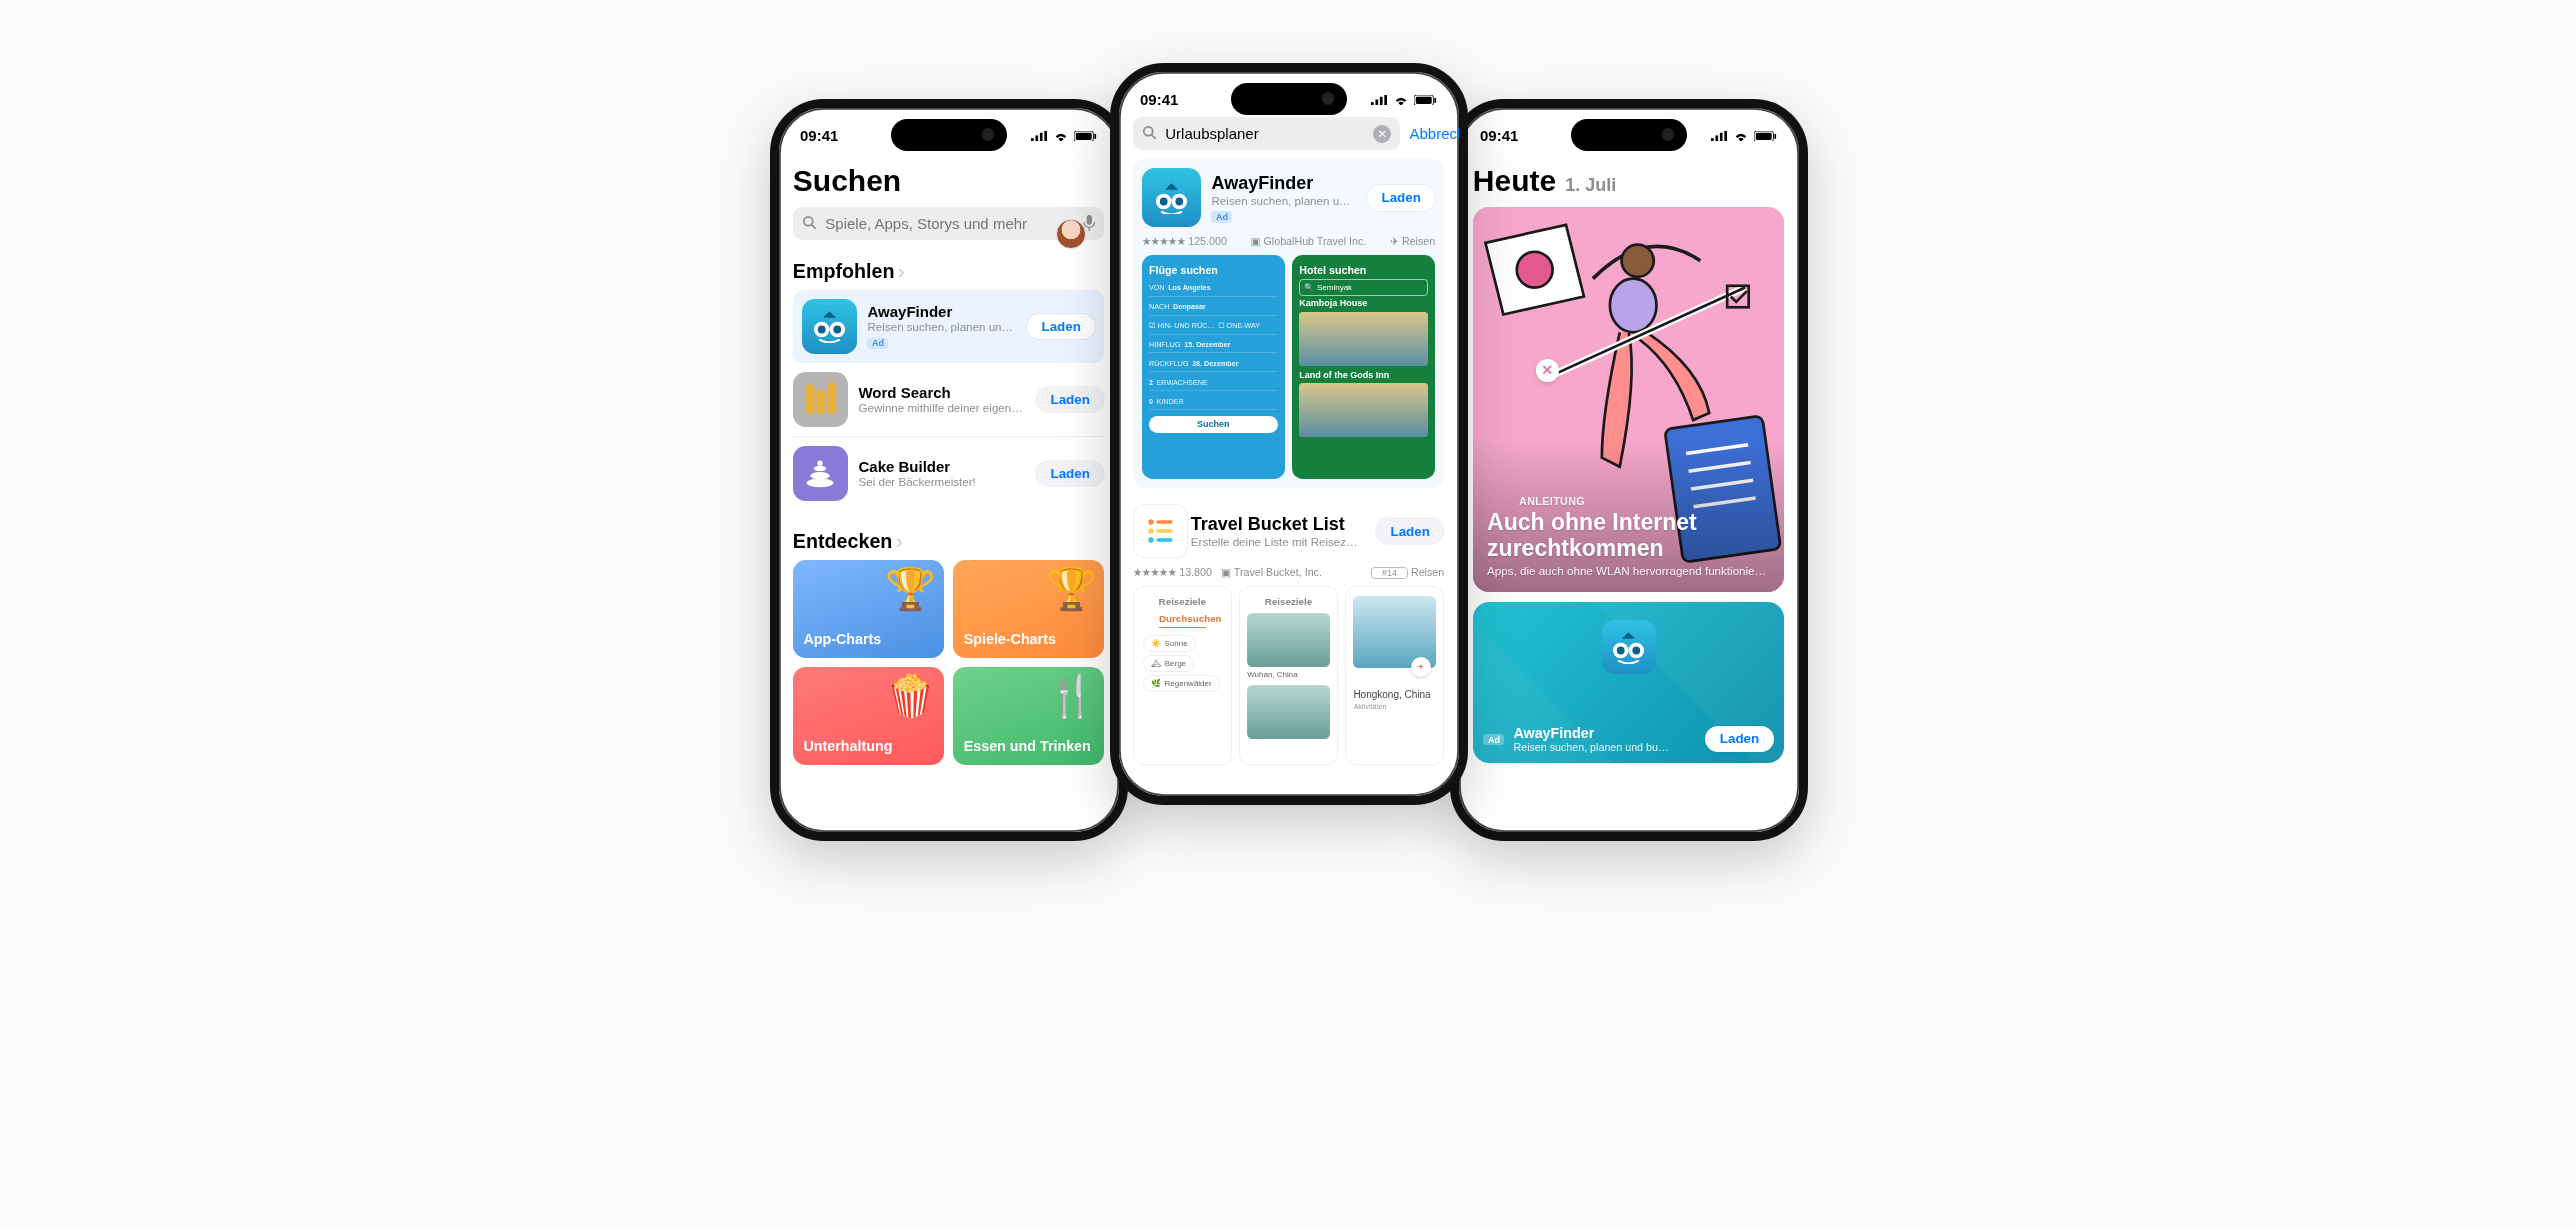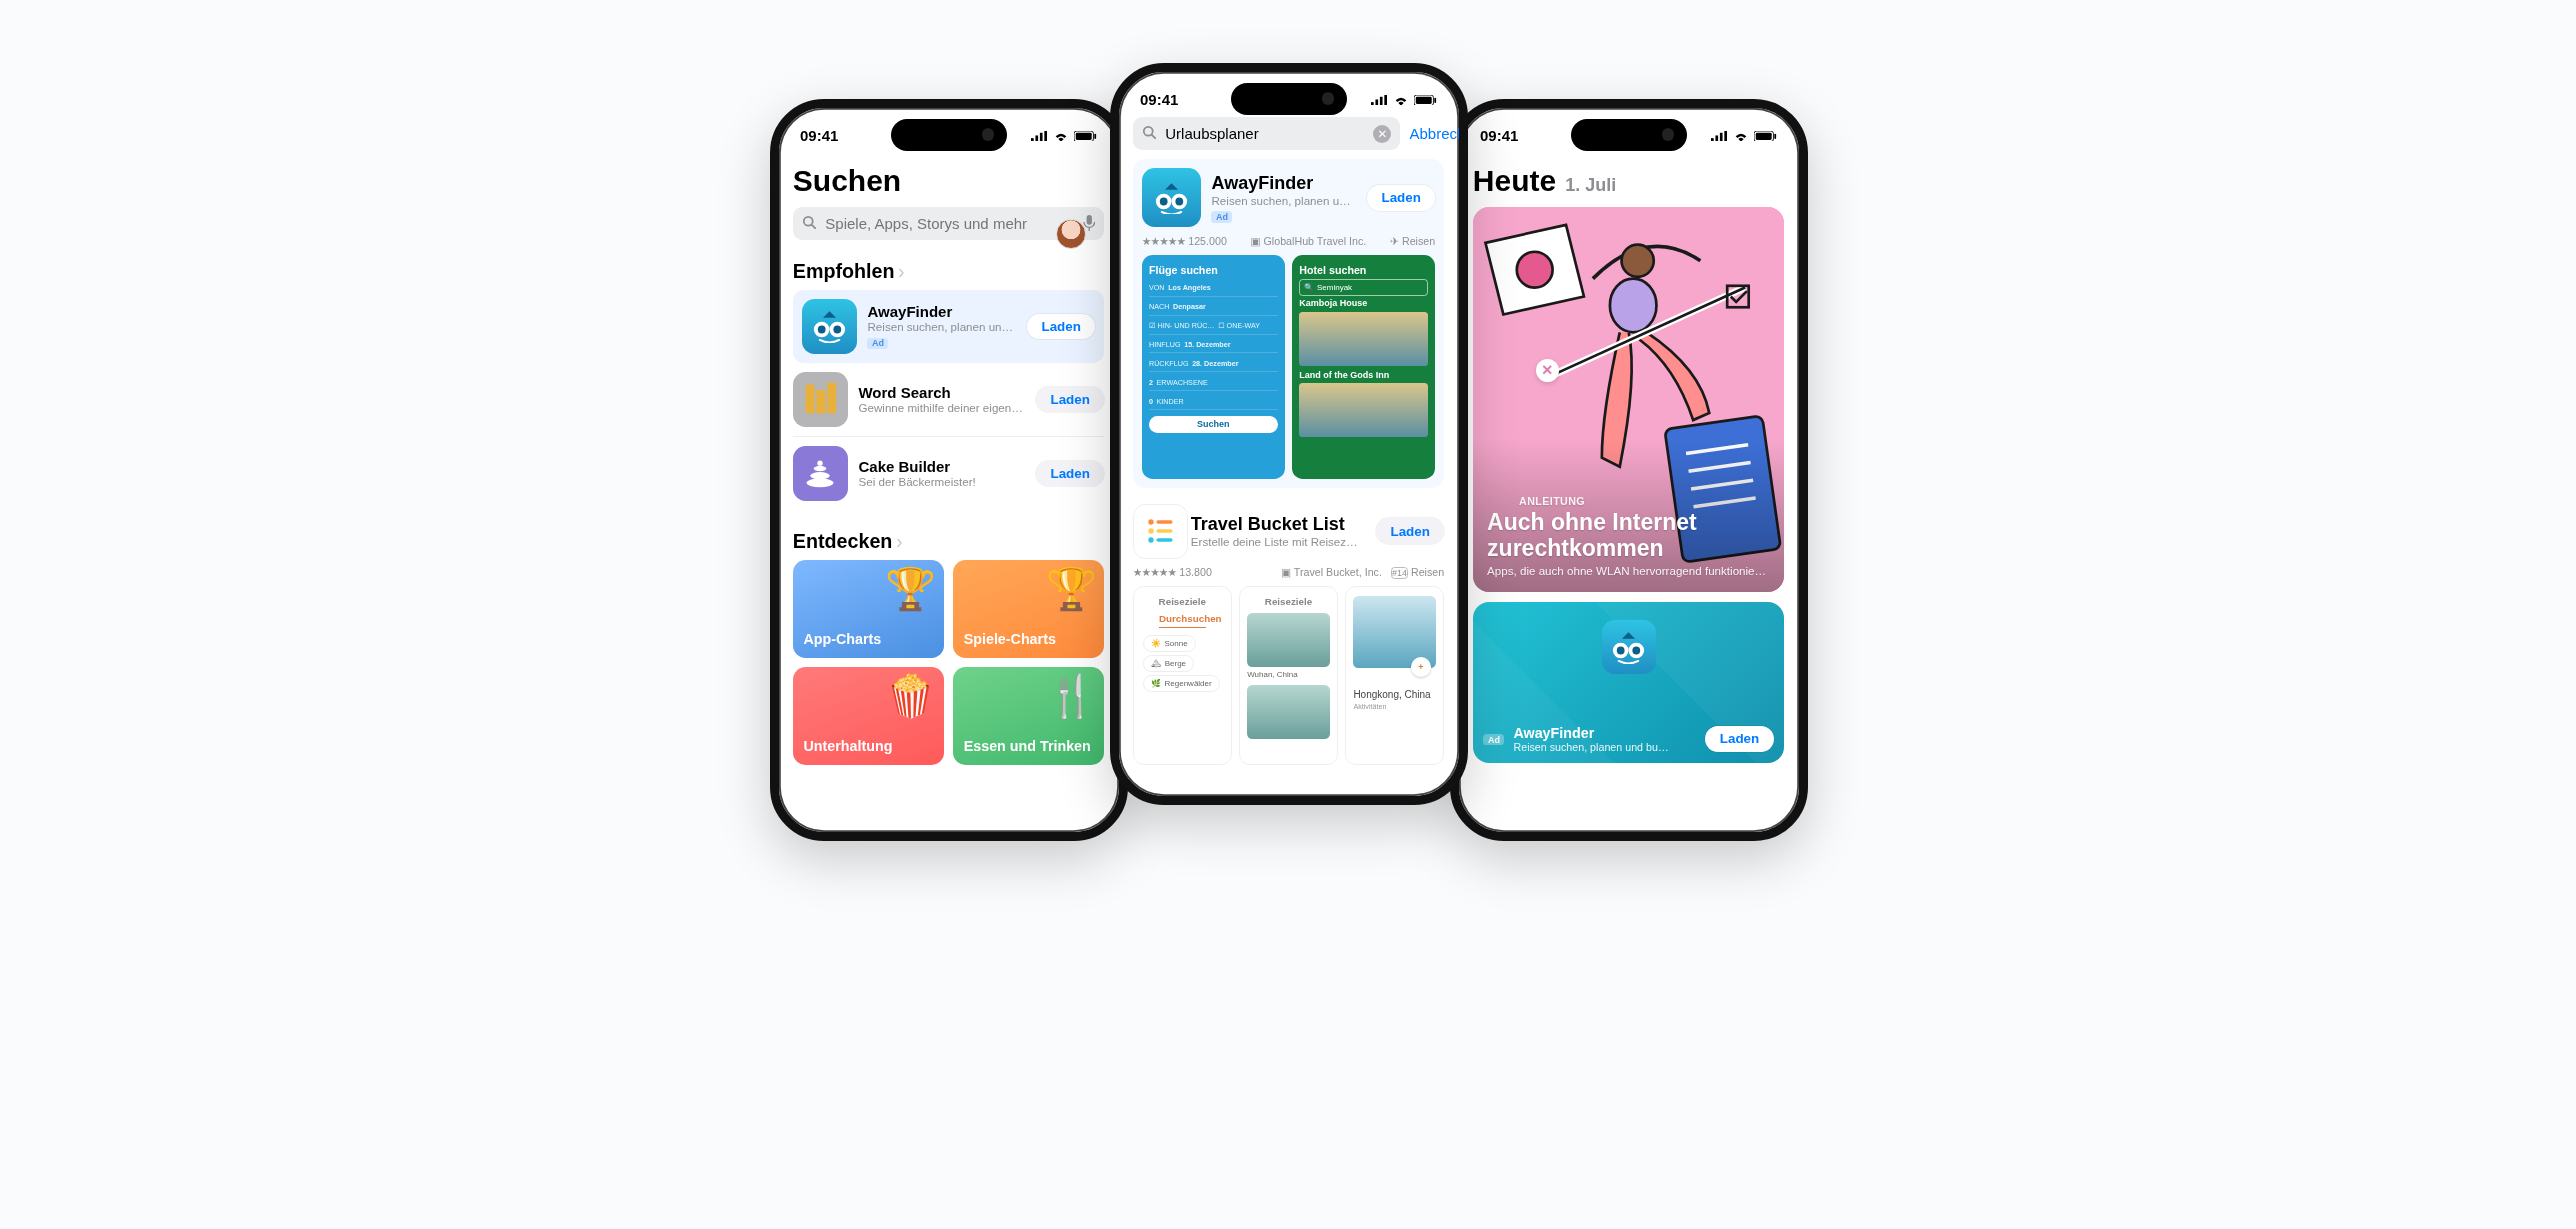--- a/index.html
+++ b/index.html
@@ -386,22 +386,22 @@
               </svg>
             </div>
           <div class="app-meta">
             <div class="app-title" style="font-size:18px">Travel Bucket List</div>
             <div class="app-sub">Erstelle deine Liste mit Reisez…</div>
           </div>
           <button class="get-btn light">Laden</button>
         </div>
         <div class="meta-line">
           <span><span class="stars">★★★★★</span> <span>13.800</span></span>
-          <span style="flex:1;text-align:right"><span>▣</span> <span>Travel Bucket, Inc.</span></span>
-          <span><span style="border:0.9px solid #bbb;border-radius:3.6px;padding:0 0;font-size:9px">#14</span> <span>Reisen</span></span>
+          <span style="flex:1;text-align:left"><span>▣</span> <span>Travel Bucket, Inc.</span></span>
+          <span><span style="border:0.9px solid #bbb;border-radius:3.6px;padding:0 10px;font-size:9px">#14</span> <span>Reisen</span></span>
         </div>
         <div class="screens-row tbl-screens">
           <div class="mini-screen">
             <h4 style="color:#888">Reiseziele</h4>
             <div style="color:#e07b3c;font-weight:700;font-size:9.8px;text-align:center;border-bottom:1.8px solid #e07b3c;padding-bottom:3.6px;margin:5.4px 18px;">Durchsuchen</div>
             <div class="chip">☀️ <span>Sonne</span></div><br>
             <div class="chip">🏔 <span>Berge</span></div><br>
             <div class="chip">🌿 <span>Regenwälder</span></div>
           </div>
           <div class="mini-screen">

